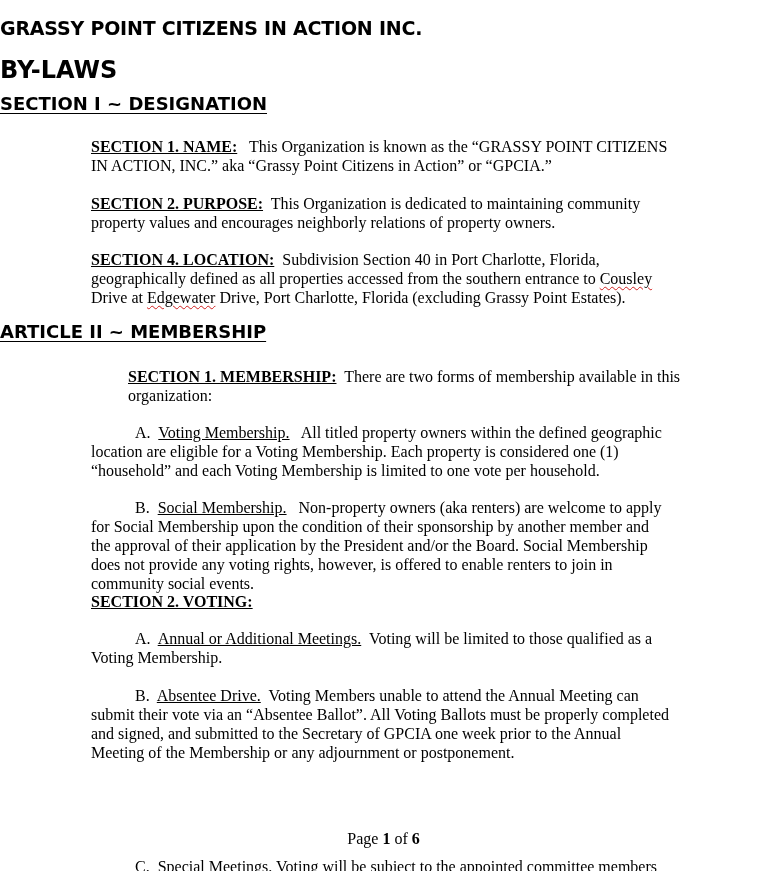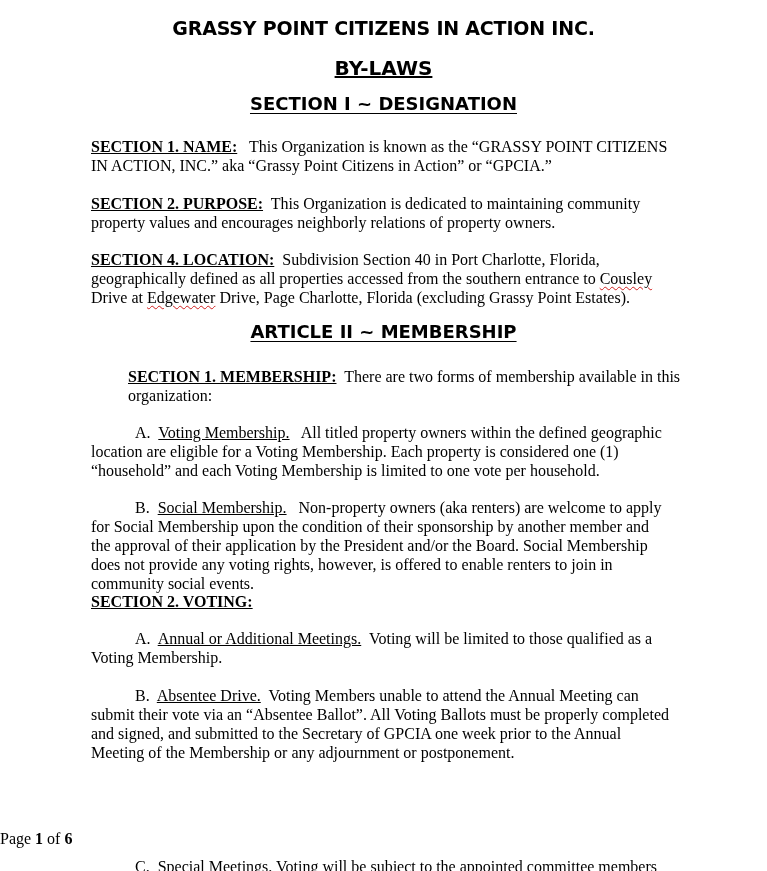--- a/index.html
+++ b/index.html
@@ -1,31 +1,31 @@
 <!DOCTYPE html>
 <html><head>
 <meta charset="utf-8">
 <style>
   html, body { margin: 0; padding: 0; background: #ffffff; }
   body { width: 767px; height: 871px; position: relative; overflow: hidden; color: #000; }
   .sans { font-family: "DejaVu Sans", "Liberation Sans", sans-serif; font-weight: bold; }
   .serif { font-family: "Liberation Serif", "DejaVu Serif", serif; font-size: 16px; line-height: 19px; }
   .abs { position: absolute; }
-  .center { left: 0; width: 767px; text-align: center; }
+  .center { left: 0; width: 767px; }
   .t1 { top: 17px; font-size: 19px; letter-spacing: -0.2px; }
-  .t2 { top: 56px; font-size: 20px; text-decoration: underline; }
+  .t2 { top: 56px; font-size: 24px; }
   .art { font-size: 18px; text-decoration: underline; text-underline-offset: 3px; }
   .art1 { top: 93px; }
   .art2 { top: 321px; }
   .para { left: 91px; width: 580px; }
   .sec { font-weight: bold; text-decoration: underline; }
   .ul { text-decoration: underline; text-align: right; }
   .indent { display: inline-block; width: 44px; }
   .spell { text-decoration: underline wavy #d02020; text-decoration-thickness: 1px; text-underline-offset: 2px; }
-  .footer { top: 829px; left: 0; width: 767px; text-align: left; }
+  .footer { top: 829px; left: 0; width: 767px; text-align: center; }
   .b { font-weight: bold; }
 </style>
 </head>
 <body>
 
 <div class="abs center sans t1">GRASSY POINT CITIZENS IN ACTION INC.</div>
 <div class="abs center sans t2">BY-LAWS</div>
 
 <div class="abs center sans art art1">SECTION I ~ DESIGNATION</div>
 
@@ -34,21 +34,21 @@
   <span>This Organization is known as the “GRASSY POINT CITIZENS IN ACTION, INC.” aka “Grassy Point Citizens in Action” or “GPCIA.”</span>
 </div>
 
 <div class="abs para serif" style="top:194px;">
   <span class="sec">SECTION 2.  PURPOSE:</span>&nbsp;
   <span>This Organization is dedicated to maintaining community property values and encourages neighborly relations of property owners.</span>
 </div>
 
 <div class="abs para serif" style="top:250px;">
   <span class="sec">SECTION 4.  LOCATION:</span>&nbsp;
-  <span>Subdivision Section 40 in Port Charlotte, Florida, geographically defined as all properties accessed from the southern entrance to </span><span class="spell">Cousley</span><span> Drive at </span><span class="spell">Edgewater</span><span> Drive, Page Charlotte, Florida (excluding Grassy Point Estates).</span>
+  <span>Subdivision Section 40 in Port Charlotte, Florida, geographically defined as all properties accessed from the southern entrance to </span><span class="spell">Cousley</span><span> Drive at </span><span class="spell">Edgewater</span><span> Drive, Port Charlotte, Florida (excluding Grassy Point Estates).</span>
 </div>
 
 <div class="abs center sans art art2">ARTICLE II ~ MEMBERSHIP</div>
 
 <div class="abs para serif" style="top:367px;margin-left:37px;">
   <span class="sec">SECTION 1.  MEMBERSHIP:</span>&nbsp;
   <span>There are two forms of membership available in this organization:</span>
 </div>
 
 <div class="abs para serif" style="top:423px;">

